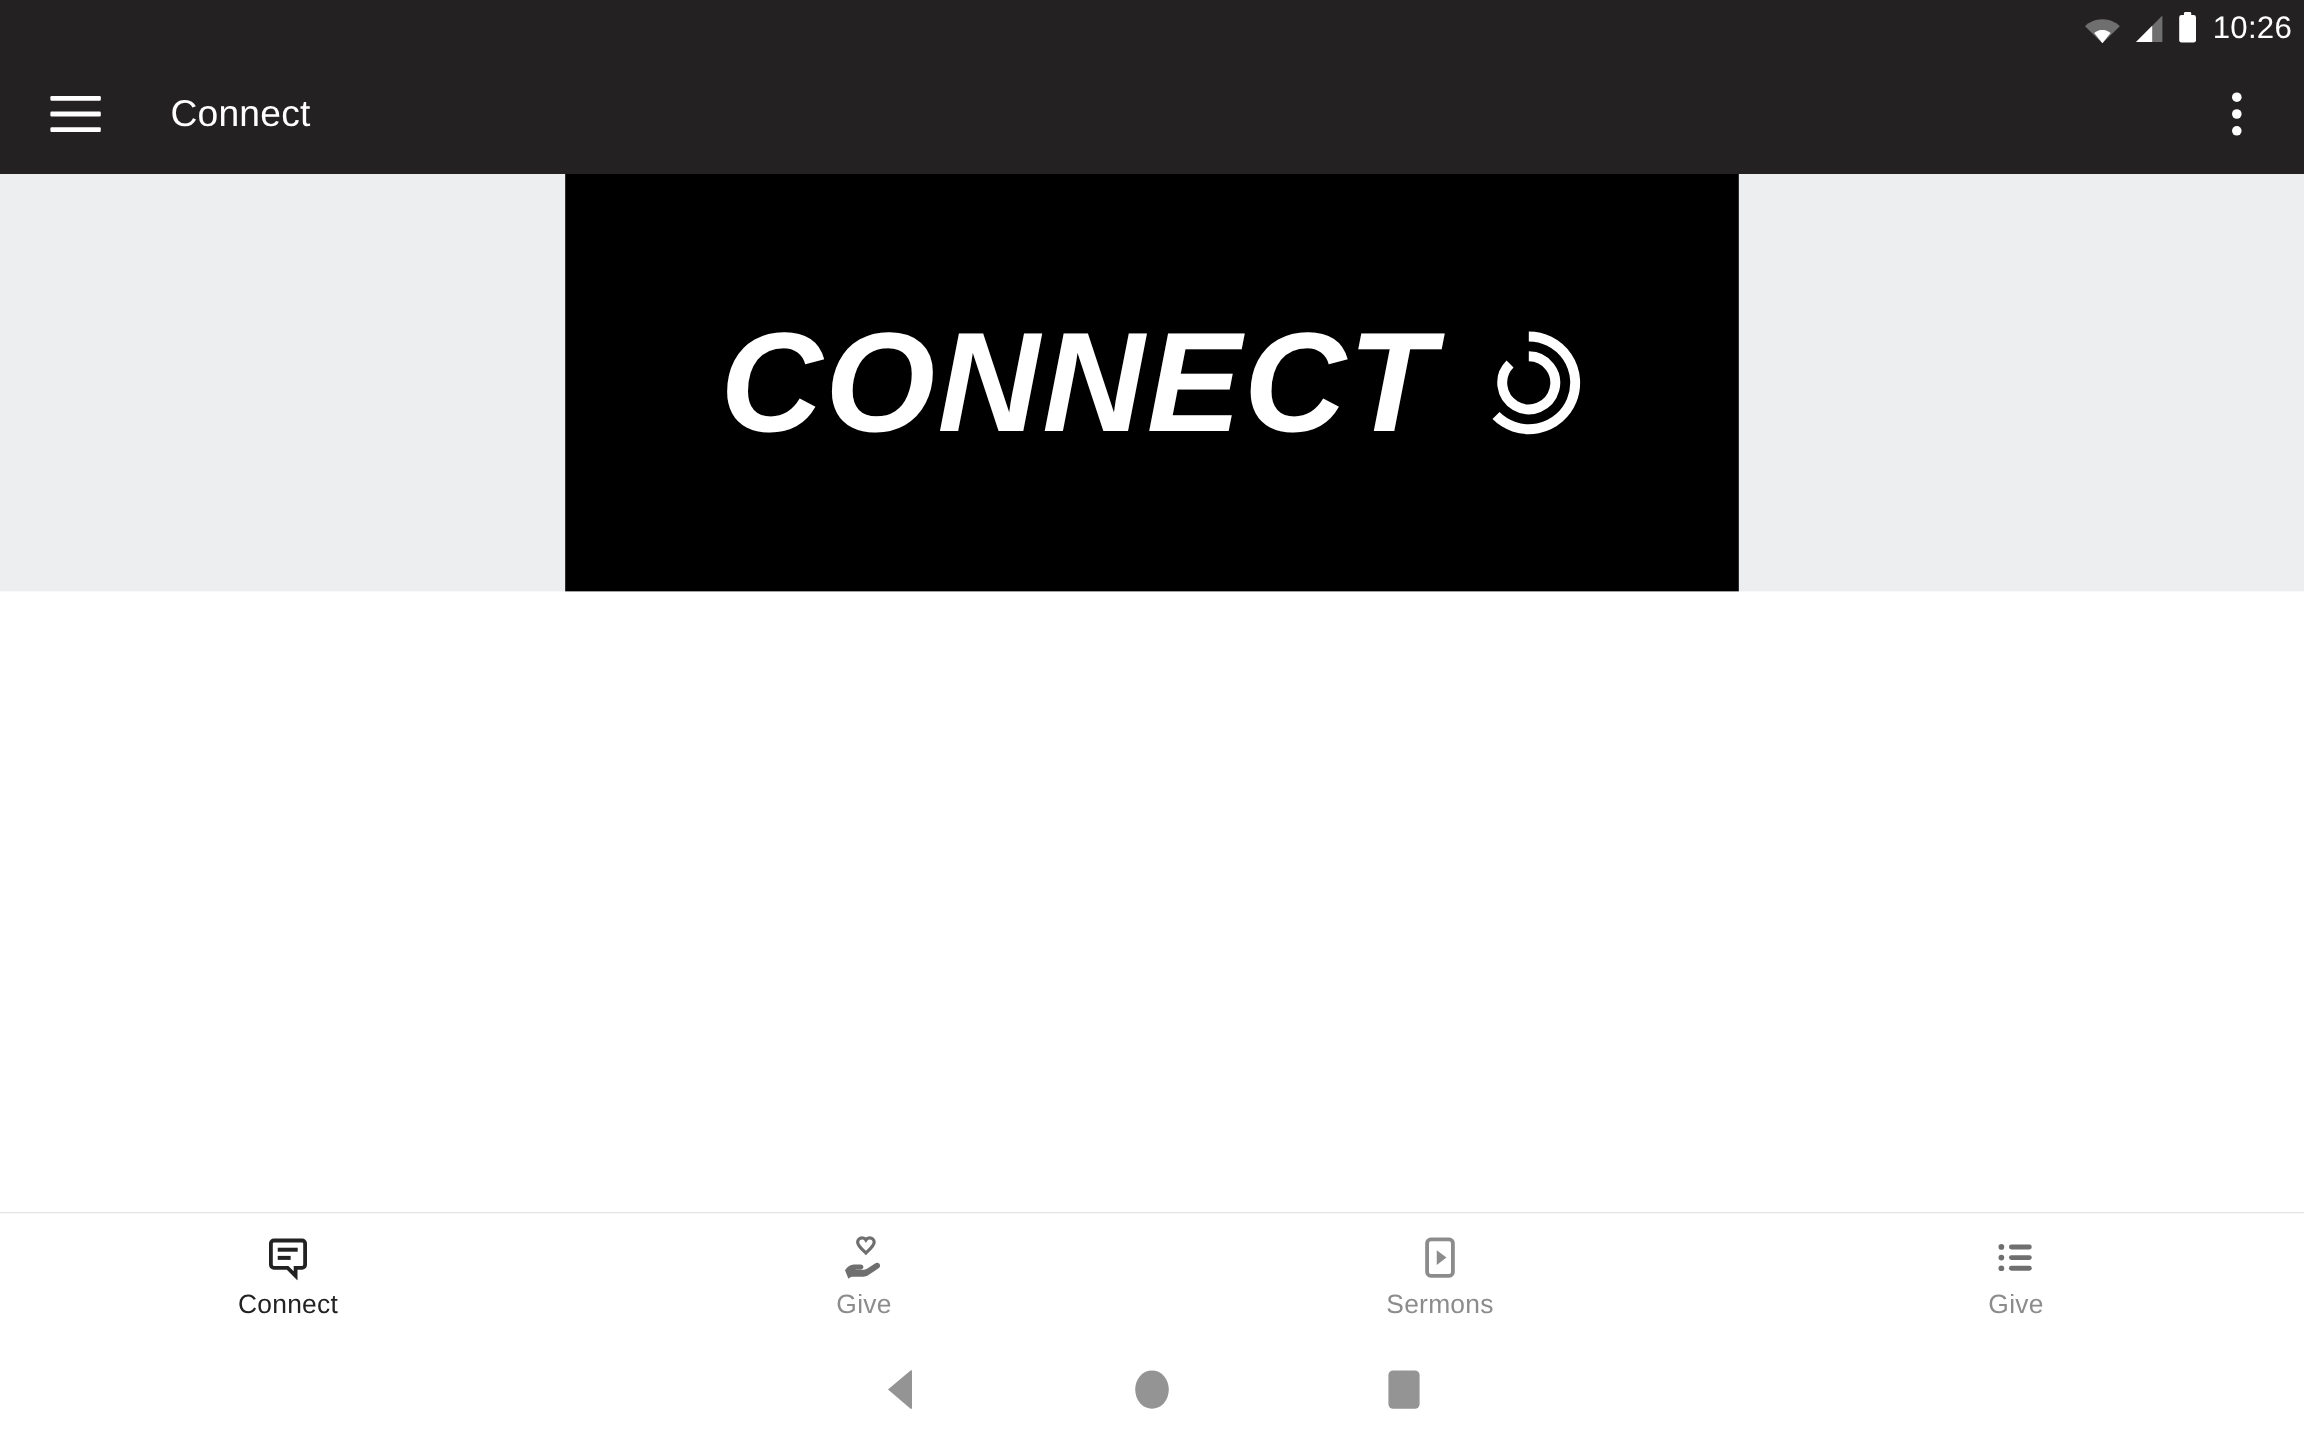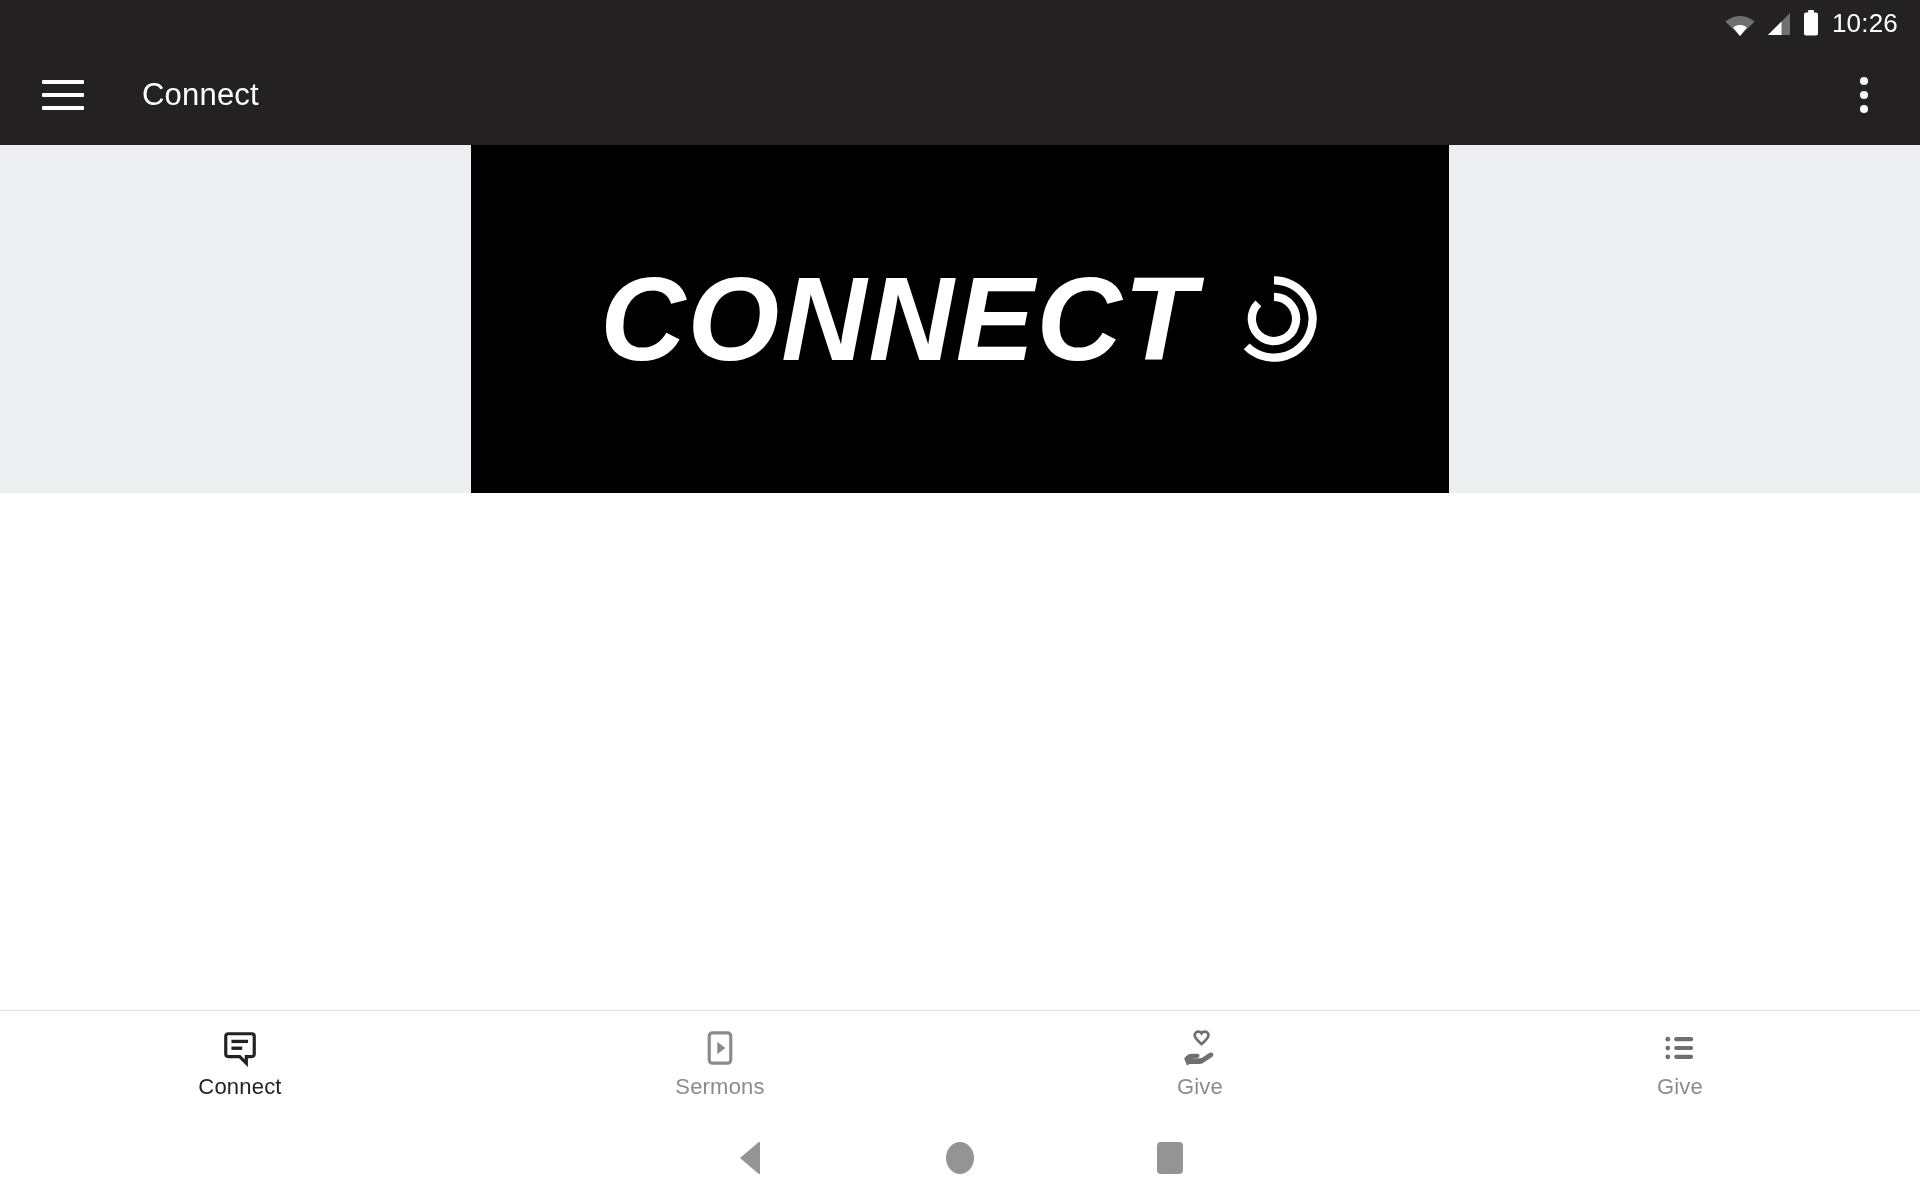--- a/index.html
+++ b/index.html
@@ -8,21 +8,21 @@
     background:#ffffff;
     font-family:"Liberation Sans", sans-serif;
     overflow:hidden;
   }
   .screen { position:relative; width:1920px; height:1200px; display:flex; flex-direction:column; }
 
   
   .statusbar {
     height:45px; background:#232121; flex:0 0 45px;
     display:flex; align-items:center; justify-content:flex-end;
-    padding-right:22px; gap:13px;
+    padding-right:10px; gap:13px;
   }
   .sb-icons { display:flex; align-items:flex-end; gap:11px; height:26px; }
   .sb-clock {
     color:#ffffff; font-size:26px; letter-spacing:.2px;
     line-height:26px; font-weight:400;
   }
 
   
   .appbar {
     height:100px; flex:0 0 100px; background:#232121;
@@ -143,32 +143,32 @@
         <path d="M4 3 h16 a1.6 1.6 0 0 1 1.6 1.6 v11 a1.6 1.6 0 0 1 -1.6 1.6 h-4.2 L20 22 V3 Z" fill="none"></path>
         <path d="M4.6 3 h14.8 a1.6 1.6 0 0 1 1.6 1.6 v11.2 a1.6 1.6 0 0 1 -1.6 1.6 h-3.4 v4.2 l-4.2 -4.2 H4.6 a1.6 1.6 0 0 1 -1.6 -1.6 V4.6 A1.6 1.6 0 0 1 4.6 3 Z" fill="none" stroke="#222222" stroke-width="2"></path>
         <rect x="6.6" y="6.8" width="10.5" height="2.1" fill="#222222"></rect>
         <rect x="6.6" y="11.1" width="6.8" height="2.1" fill="#222222"></rect>
       </svg>
       <span class="tab-label">Connect</span>
     </div>
 
     <div class="tab">
       <svg class="tab-icon" viewBox="0 0 24 24">
+        <path d="M15 1.6 c-0.85 0 -1.6 0.45 -2 1.1 c-0.4 -0.65 -1.15 -1.1 -2 -1.1 c-1.3 0 -2.35 1.05 -2.35 2.35 c0 1.85 2.15 3.6 4.35 5.6 c2.2 -2 4.35 -3.75 4.35 -5.6 c0 -1.3 -1.05 -2.35 -2.35 -2.35 Z" fill="none" stroke="#6f6f6f" stroke-width="1.7"></path>
+        <path d="M2 18.6 c1.3 -1.9 2.9 -3 4.6 -3 h3.6 c0.9 0 1.5 0.6 1.5 1.35 c0 0.75 -0.6 1.35 -1.5 1.35 H7.6 l0 0.1 h4.4 c0.7 0 1.2 -0.2 1.8 -0.6 l4 -2.7 c0.9 -0.6 2 -0.35 2.45 0.45 c0.4 0.72 0.15 1.6 -0.6 2.1 l-5.5 3.7 c-0.8 0.55 -1.5 0.75 -2.5 0.75 H6.4 c-1.1 0 -1.9 0.35 -2.6 1 Z" fill="#6f6f6f"></path>
+      </svg>
+      <span class="tab-label">Give</span>
+    </div>
+
+    <div class="tab">
+      <svg class="tab-icon" viewBox="0 0 24 24">
         <rect x="5.2" y="2.4" width="13.6" height="19.2" rx="2" fill="none" stroke="#8c8c8c" stroke-width="2"></rect>
         <path d="M10.3 8.1 L15.4 12 L10.3 15.9 Z" fill="#8c8c8c"></path>
       </svg>
       <span class="tab-label">Sermons</span>
-    </div>
-
-    <div class="tab">
-      <svg class="tab-icon" viewBox="0 0 24 24">
-        <path d="M15 1.6 c-0.85 0 -1.6 0.45 -2 1.1 c-0.4 -0.65 -1.15 -1.1 -2 -1.1 c-1.3 0 -2.35 1.05 -2.35 2.35 c0 1.85 2.15 3.6 4.35 5.6 c2.2 -2 4.35 -3.75 4.35 -5.6 c0 -1.3 -1.05 -2.35 -2.35 -2.35 Z" fill="none" stroke="#6f6f6f" stroke-width="1.7"></path>
-        <path d="M2 18.6 c1.3 -1.9 2.9 -3 4.6 -3 h3.6 c0.9 0 1.5 0.6 1.5 1.35 c0 0.75 -0.6 1.35 -1.5 1.35 H7.6 l0 0.1 h4.4 c0.7 0 1.2 -0.2 1.8 -0.6 l4 -2.7 c0.9 -0.6 2 -0.35 2.45 0.45 c0.4 0.72 0.15 1.6 -0.6 2.1 l-5.5 3.7 c-0.8 0.55 -1.5 0.75 -2.5 0.75 H6.4 c-1.1 0 -1.9 0.35 -2.6 1 Z" fill="#6f6f6f"></path>
-      </svg>
-      <span class="tab-label">Give</span>
     </div>
 
     <div class="tab">
       <svg class="tab-icon" viewBox="0 0 24 24">
         <circle cx="4.3" cy="6.4" r="1.5" fill="#6f6f6f"></circle>
         <circle cx="4.3" cy="12" r="1.5" fill="#6f6f6f"></circle>
         <circle cx="4.3" cy="17.6" r="1.5" fill="#6f6f6f"></circle>
         <rect x="8.3" y="5.1" width="12" height="2.6" rx="1.3" fill="#6f6f6f"></rect>
         <rect x="8.3" y="10.7" width="12" height="2.6" rx="1.3" fill="#6f6f6f"></rect>
         <rect x="8.3" y="16.3" width="12" height="2.6" rx="1.3" fill="#6f6f6f"></rect>

